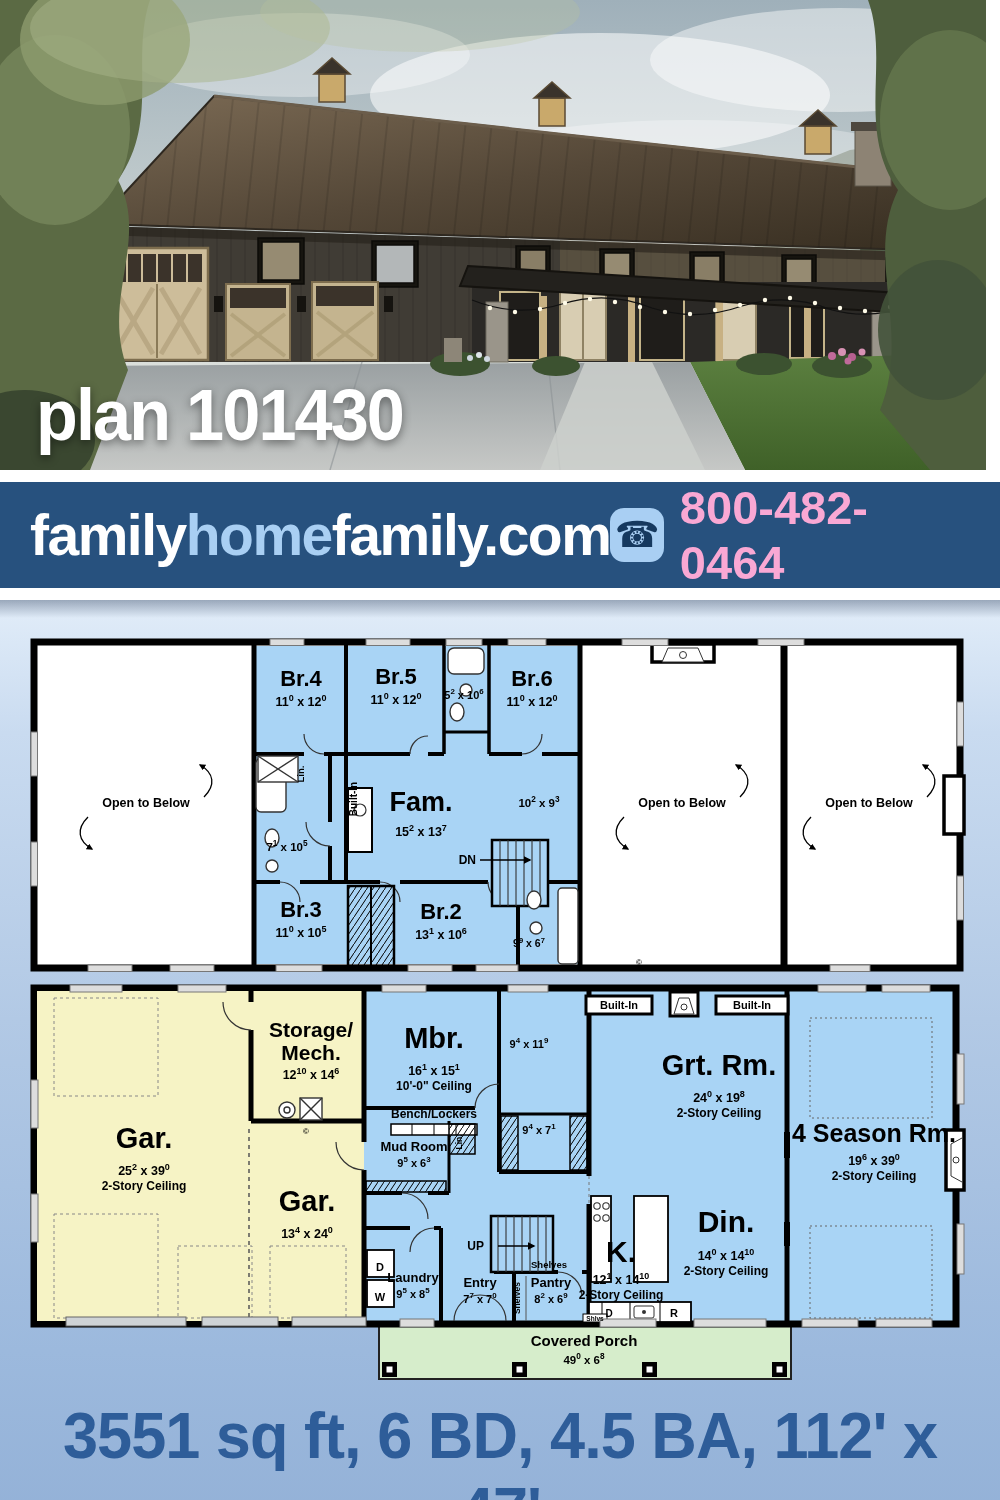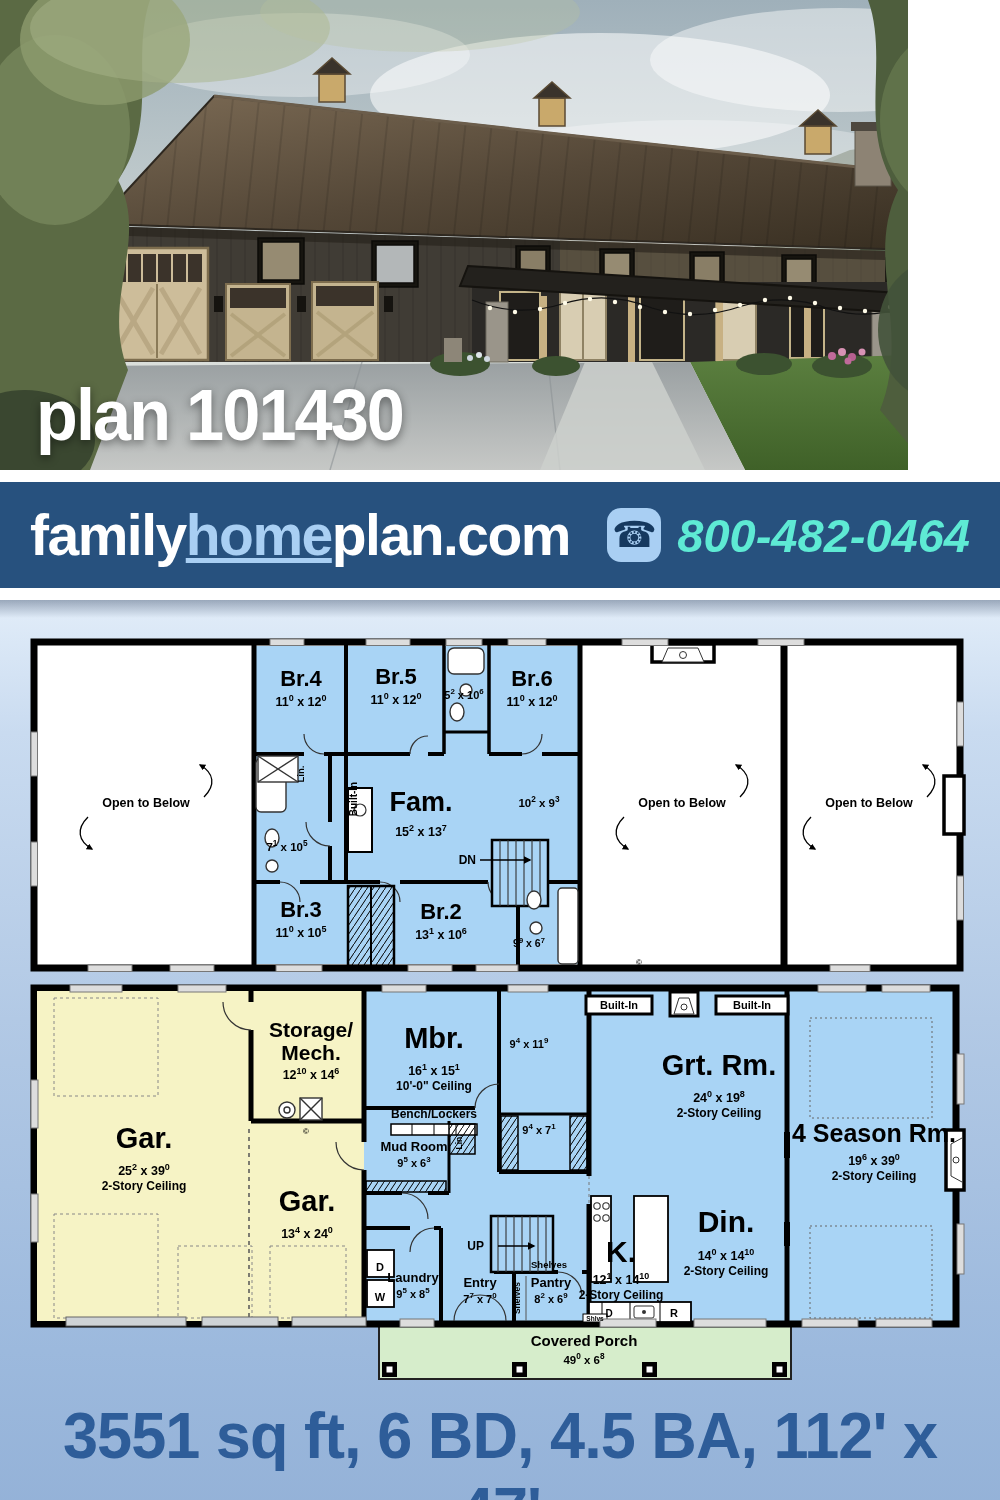--- a/index.html
+++ b/index.html
@@ -1,30 +1,30 @@
 <!DOCTYPE html>
 <html><head>
 <meta charset="utf-8">
 <style>
   html,body{margin:0;padding:0;}
   body{width:1000px;height:1500px;font-family:"Liberation Sans",sans-serif;background:#fff;overflow:hidden;}
-  .photo{position:relative;width:908px;height:470px;overflow:hidden;background:#a21caf;}
+  .photo{position:relative;width:986px;height:470px;overflow:hidden;background:#a21caf;}
   .photo svg{display:block;}
   .photo-title{position:absolute;left:36px;bottom:14px;font-size:72px;font-weight:bold;color:#fff;
     letter-spacing:-2px;transform:scaleX(.95);transform-origin:left bottom;
     text-shadow:0 3px 10px rgba(0,0,0,.45);}
   .gap{height:12px;background:#fff;}
   .banner{height:106px;background:#27517e;display:flex;align-items:center;justify-content:space-between;
     padding:0 30px;box-sizing:border-box;}
   .logo{font-size:57px;font-weight:bold;color:#fff;letter-spacing:-1.5px;}
-  .logo .home{color:#a9cff3;text-decoration:underline;}
+  .logo .home{color:#a9cff3;}
   .phone{display:flex;align-items:center;gap:16px;}
   .phone-icon{width:54px;height:54px;border-radius:14px;background:#a9cff3;color:#16395f;
     display:flex;align-items:center;justify-content:center;font-size:36px;line-height:1;}
-  .phone-number{font-size:47px;font-weight:bold;color:#5eead4;font-style:italic;}
+  .phone-number{font-size:47px;font-weight:bold;color:#f9a8d4;}
   .plans{position:relative;height:1104px;
     background:linear-gradient(180deg,#e2edf9 0%,#c9dbf0 12%,#b2c9e5 38%,#9cb9dd 68%,#90aed5 90%,#94a9c4 100%);}
   .plans-shadow{position:absolute;top:0;left:0;right:0;height:18px;
     background:linear-gradient(180deg,rgba(35,55,85,.38),rgba(35,55,85,0));}
   svg.plan{position:absolute;left:30px;font-family:"Liberation Sans",sans-serif;}
   #plan-upper{top:38px;}
   #plan-main{top:384px;}
   .stats{position:absolute;left:0;right:0;top:798px;text-align:center;font-size:65px;font-weight:bold;
     color:#2e5d99;letter-spacing:-1px;transform:scaleX(.97);}
   .plab{font-weight:bold;fill:#000;}
@@ -237,21 +237,21 @@
       <ellipse cx="180" cy="28" rx="150" ry="55" fill="#a8b38a" opacity=".5"></ellipse>
       <ellipse cx="420" cy="12" rx="160" ry="40" fill="#b9c29c" opacity=".3"></ellipse>
     </g>
   </svg>
   <div class="photo-title">plan 101430</div>
 </div>
 
 <div class="gap"></div>
 
 <div class="banner">
-  <div class="logo"><span>family</span><span class="home">home</span><span>plan.com</span></div>
+  <div class="logo"><span>family</span><span class="home">home</span><span>family.com</span></div>
   <div class="phone">
     <div class="phone-icon">☎</div>
     <div class="phone-number">800-482-0464</div>
   </div>
 </div>
 
 <div class="gap"></div>
 
 <div class="plans">
   <div class="plans-shadow"></div>

